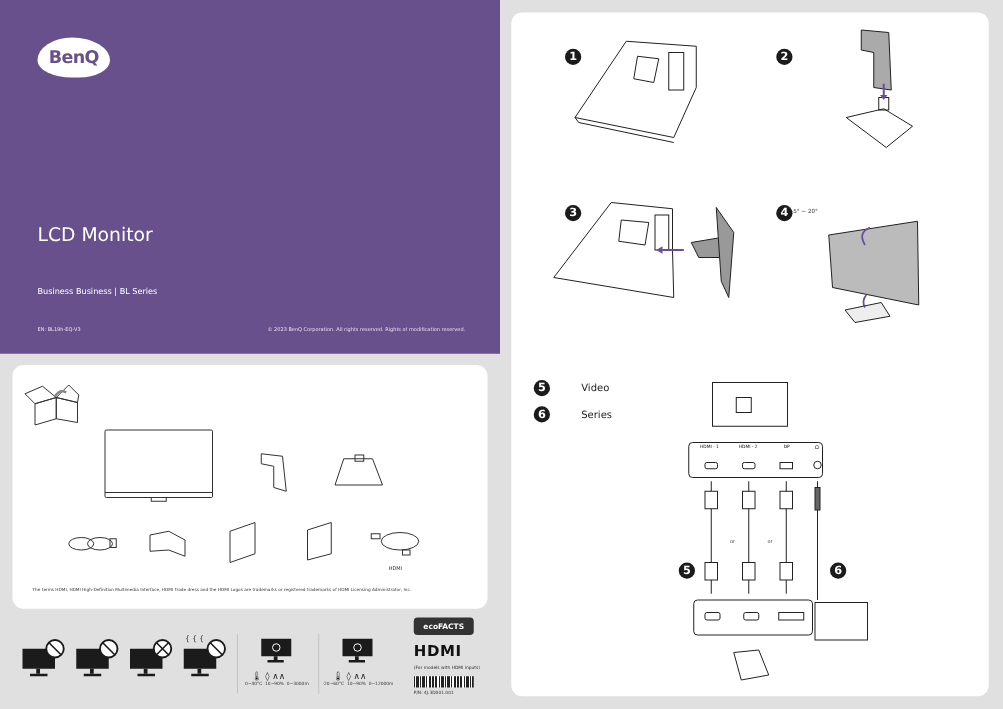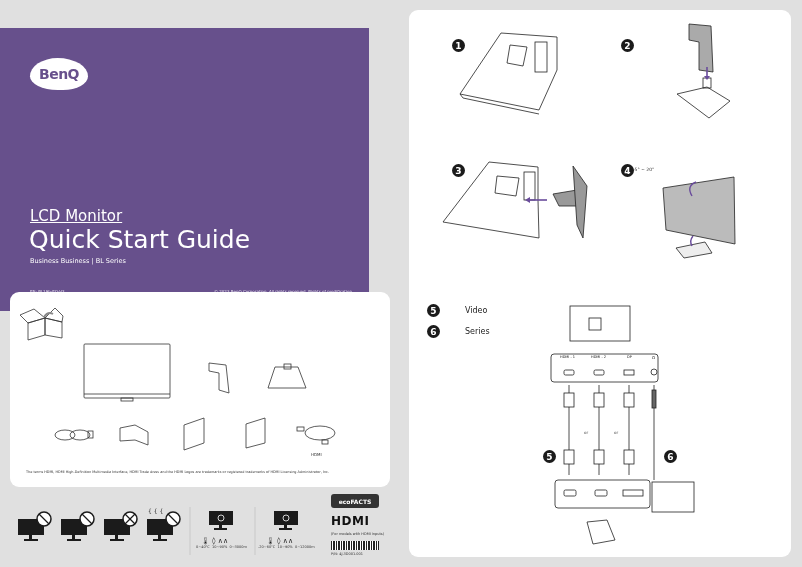--- a/index.html
+++ b/index.html
@@ -1,22 +1,22 @@
 <!DOCTYPE html>
 <html><head>
 <meta charset="utf-8">
 <style>
   * { box-sizing: border-box; margin: 0; padding: 0; }
   body { width: 802px; height: 567px; background: #e0e0e0; position: relative; overflow: hidden; font-family: "DejaVu Sans", sans-serif; color: #111; }
   .abs { position: absolute; }
   
-  #cover { left: 0; top: 0; width: 369px; height: 283px; background: #67508c; margin-top: 28px; }
+  #cover { left: 0; top: 0; width: 400px; height: 283px; background: #67508c; }
   #logo { left: 30px; top: 30px; width: 60px; height: 34px; }
   #logo .blob { width: 58px; height: 32px; background: #fff; border-radius: 50% 55% 45% 50% / 60% 60% 45% 45%; display: flex; align-items: center; justify-content: center; font-weight: bold; font-size: 14px; color: #67508c; letter-spacing: -0.5px; }
-  #lcd { left: 30px; top: 179px; font-size: 15px; color: #fff; text-decoration: underline; }
+  #lcd { left: 30px; top: 179px; font-size: 15px; color: #fff; }
   #qsg { left: 29px; top: 197px; font-size: 25px; color: #fff; }
   #sub { left: 30px; top: 229px; font-size: 6.5px; color: #fff; }
   #pn { left: 30px; top: 261px; font-size: 4px; color: #e8e2f0; }
   #copy { left: 214px; top: 261px; font-size: 4px; color: #e8e2f0; }
   
   .card { background: #fff; border-radius: 9px; }
   #box-card { left: 10px; top: 292px; width: 380px; height: 195px; }
   #right-card { left: 409px; top: 10px; width: 382px; height: 547px; }
   .tm { left: 26px; top: 470px; font-size: 3.4px; color: #333; white-space: nowrap; }
   .step-num { width: 13px; height: 13px; border-radius: 50%; background: #1b1b1b; color: #fff; font-size: 9px; font-weight: bold; display: flex; align-items: center; justify-content: center; }
@@ -31,21 +31,20 @@
   #partno { left: 331px; top: 552px; font-size: 3.5px; color: #333; }
 </style>
 </head>
 <body>
 
 <div id="cover" class="abs">
   <div id="logo" class="abs">
     <div class="blob">BenQ</div>
   </div>
   <div id="lcd" class="abs">LCD Monitor</div>
-  <div id="qsg" class="abs">Quick Start Guide</div>
   <div id="sub" class="abs">Business Business  |  BL Series</div>
   <div id="pn" class="abs">EN: BL19h-EQ-V3</div>
   <div id="copy" class="abs">© 2023 BenQ Corporation. All rights reserved. Rights of modification reserved.</div>
 </div>
 
 <div id="box-card" class="abs card"></div>
 <svg class="abs" style="left:0;top:285px" width="400" height="205">
 
   <g stroke="#333" fill="none" stroke-width="0.8">
     <polygon points="28,38 45,33 45,50 28,55"></polygon>

